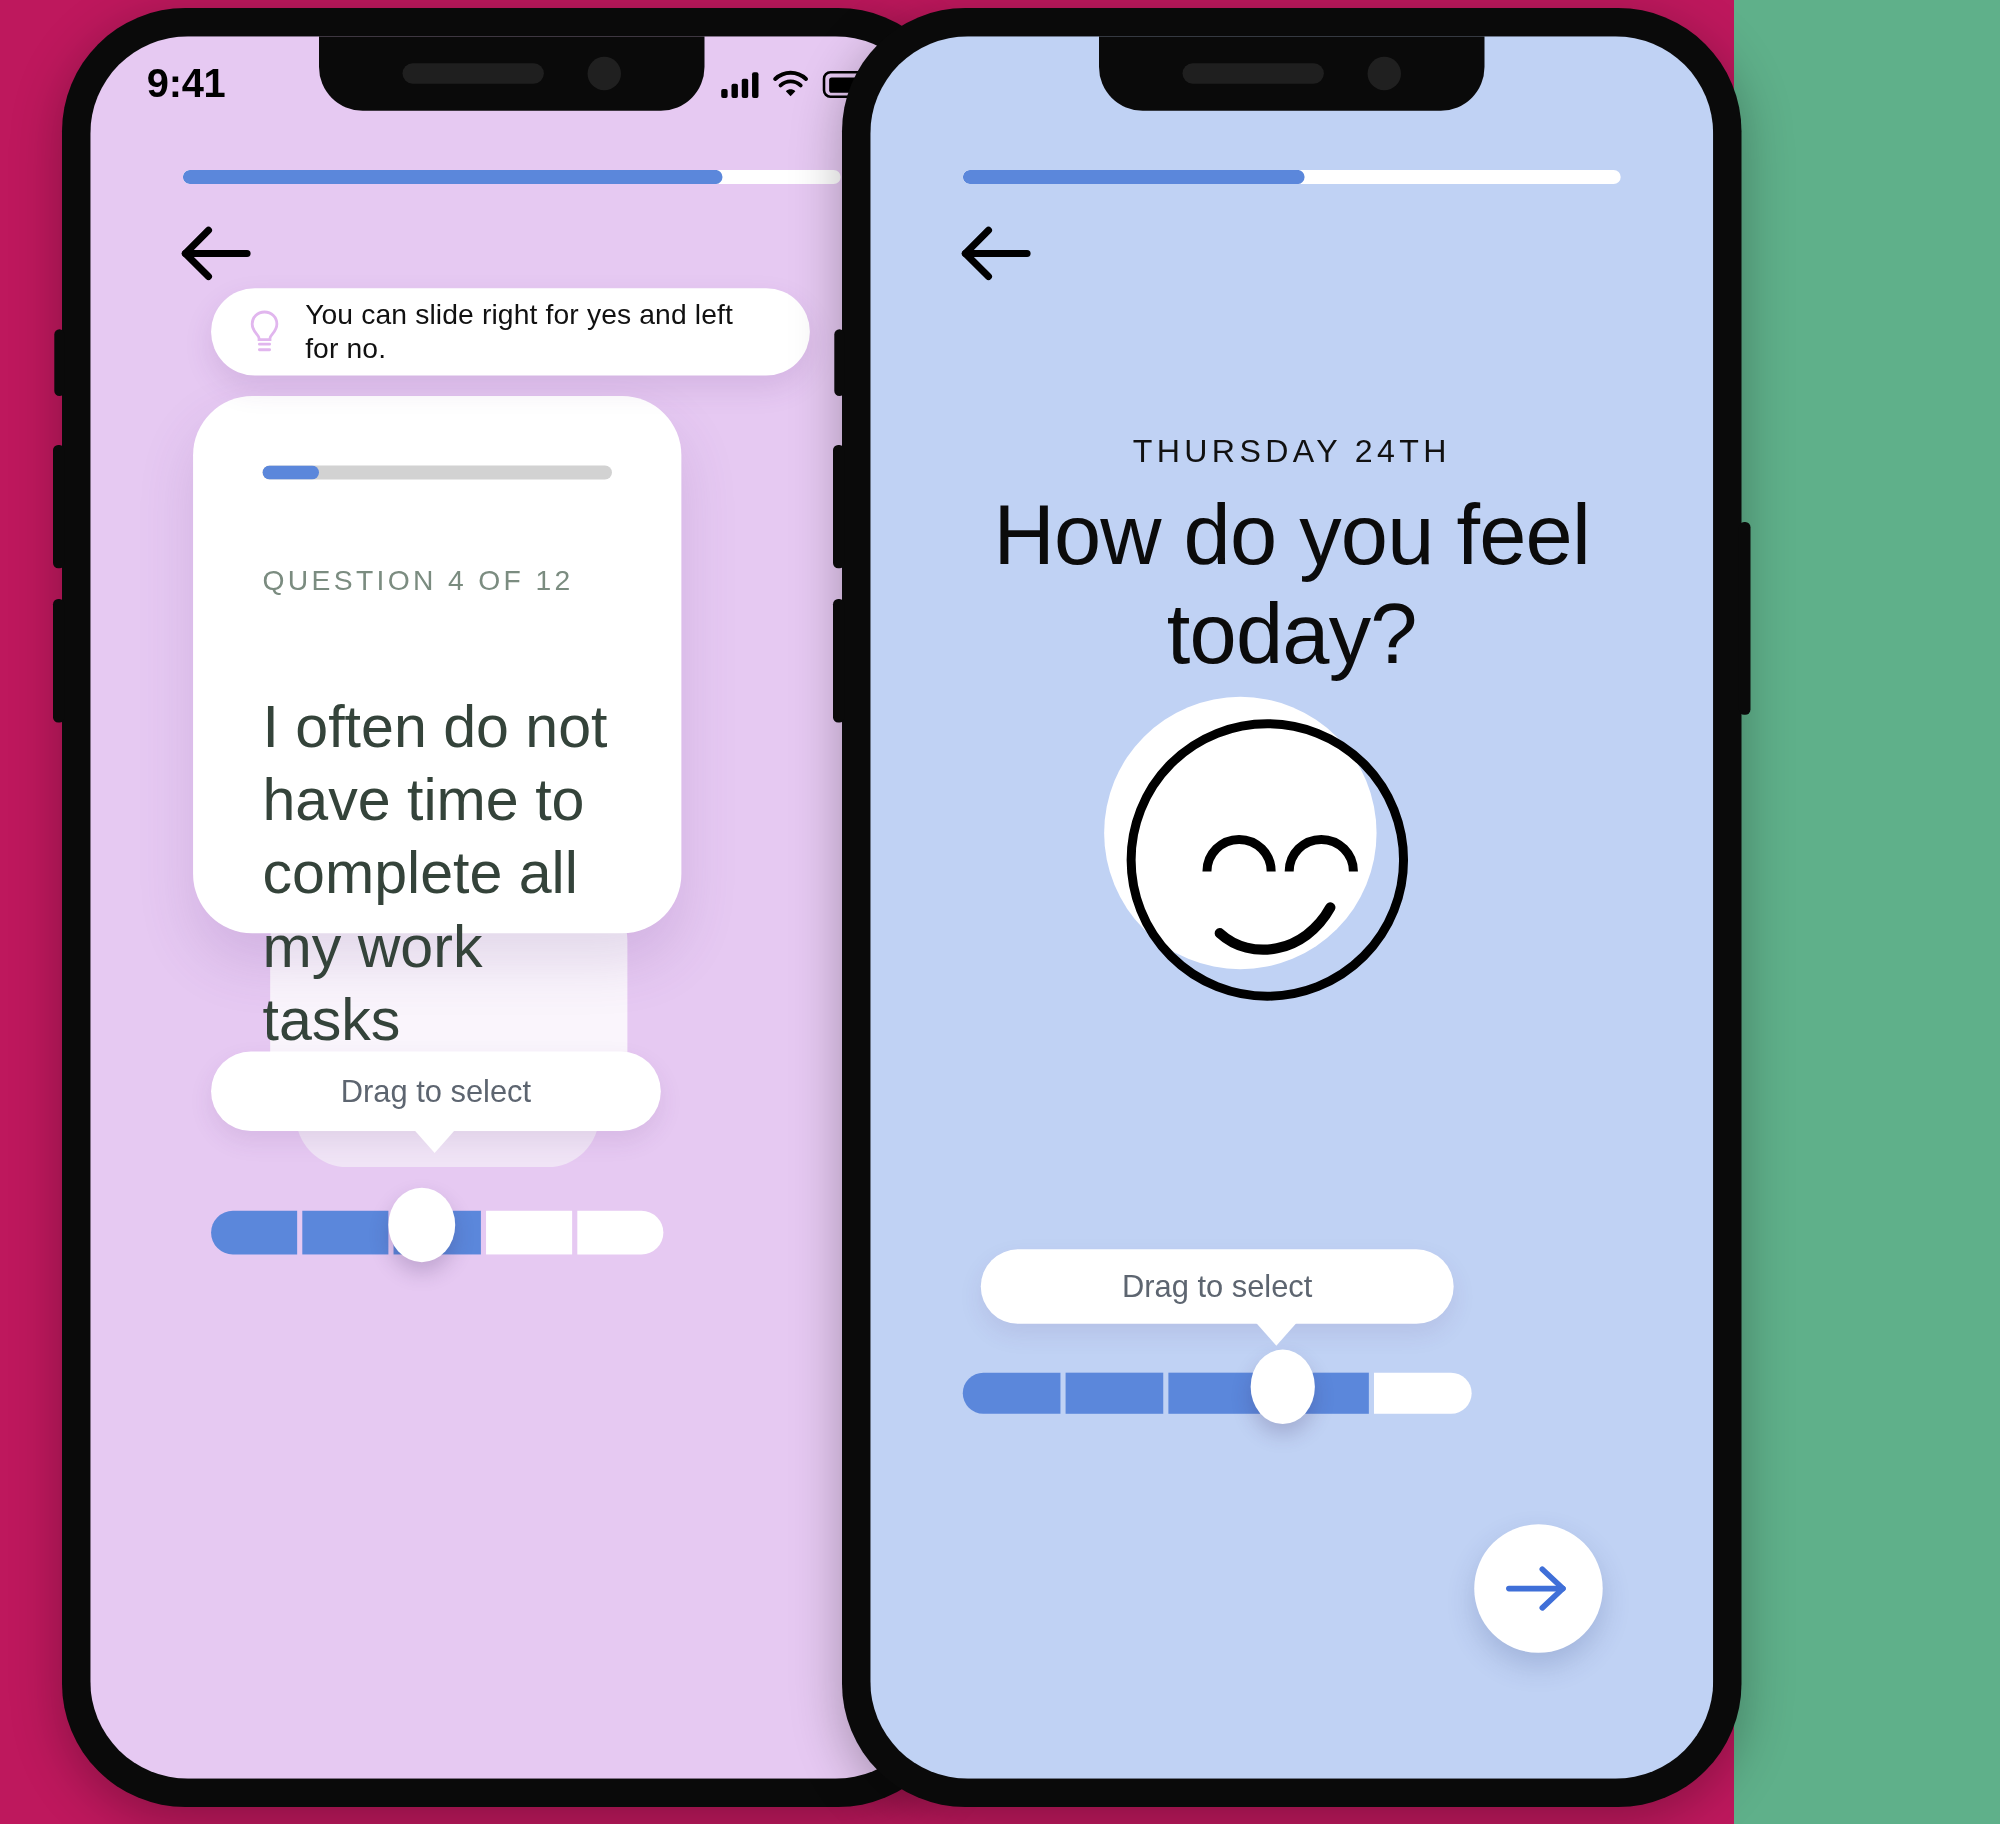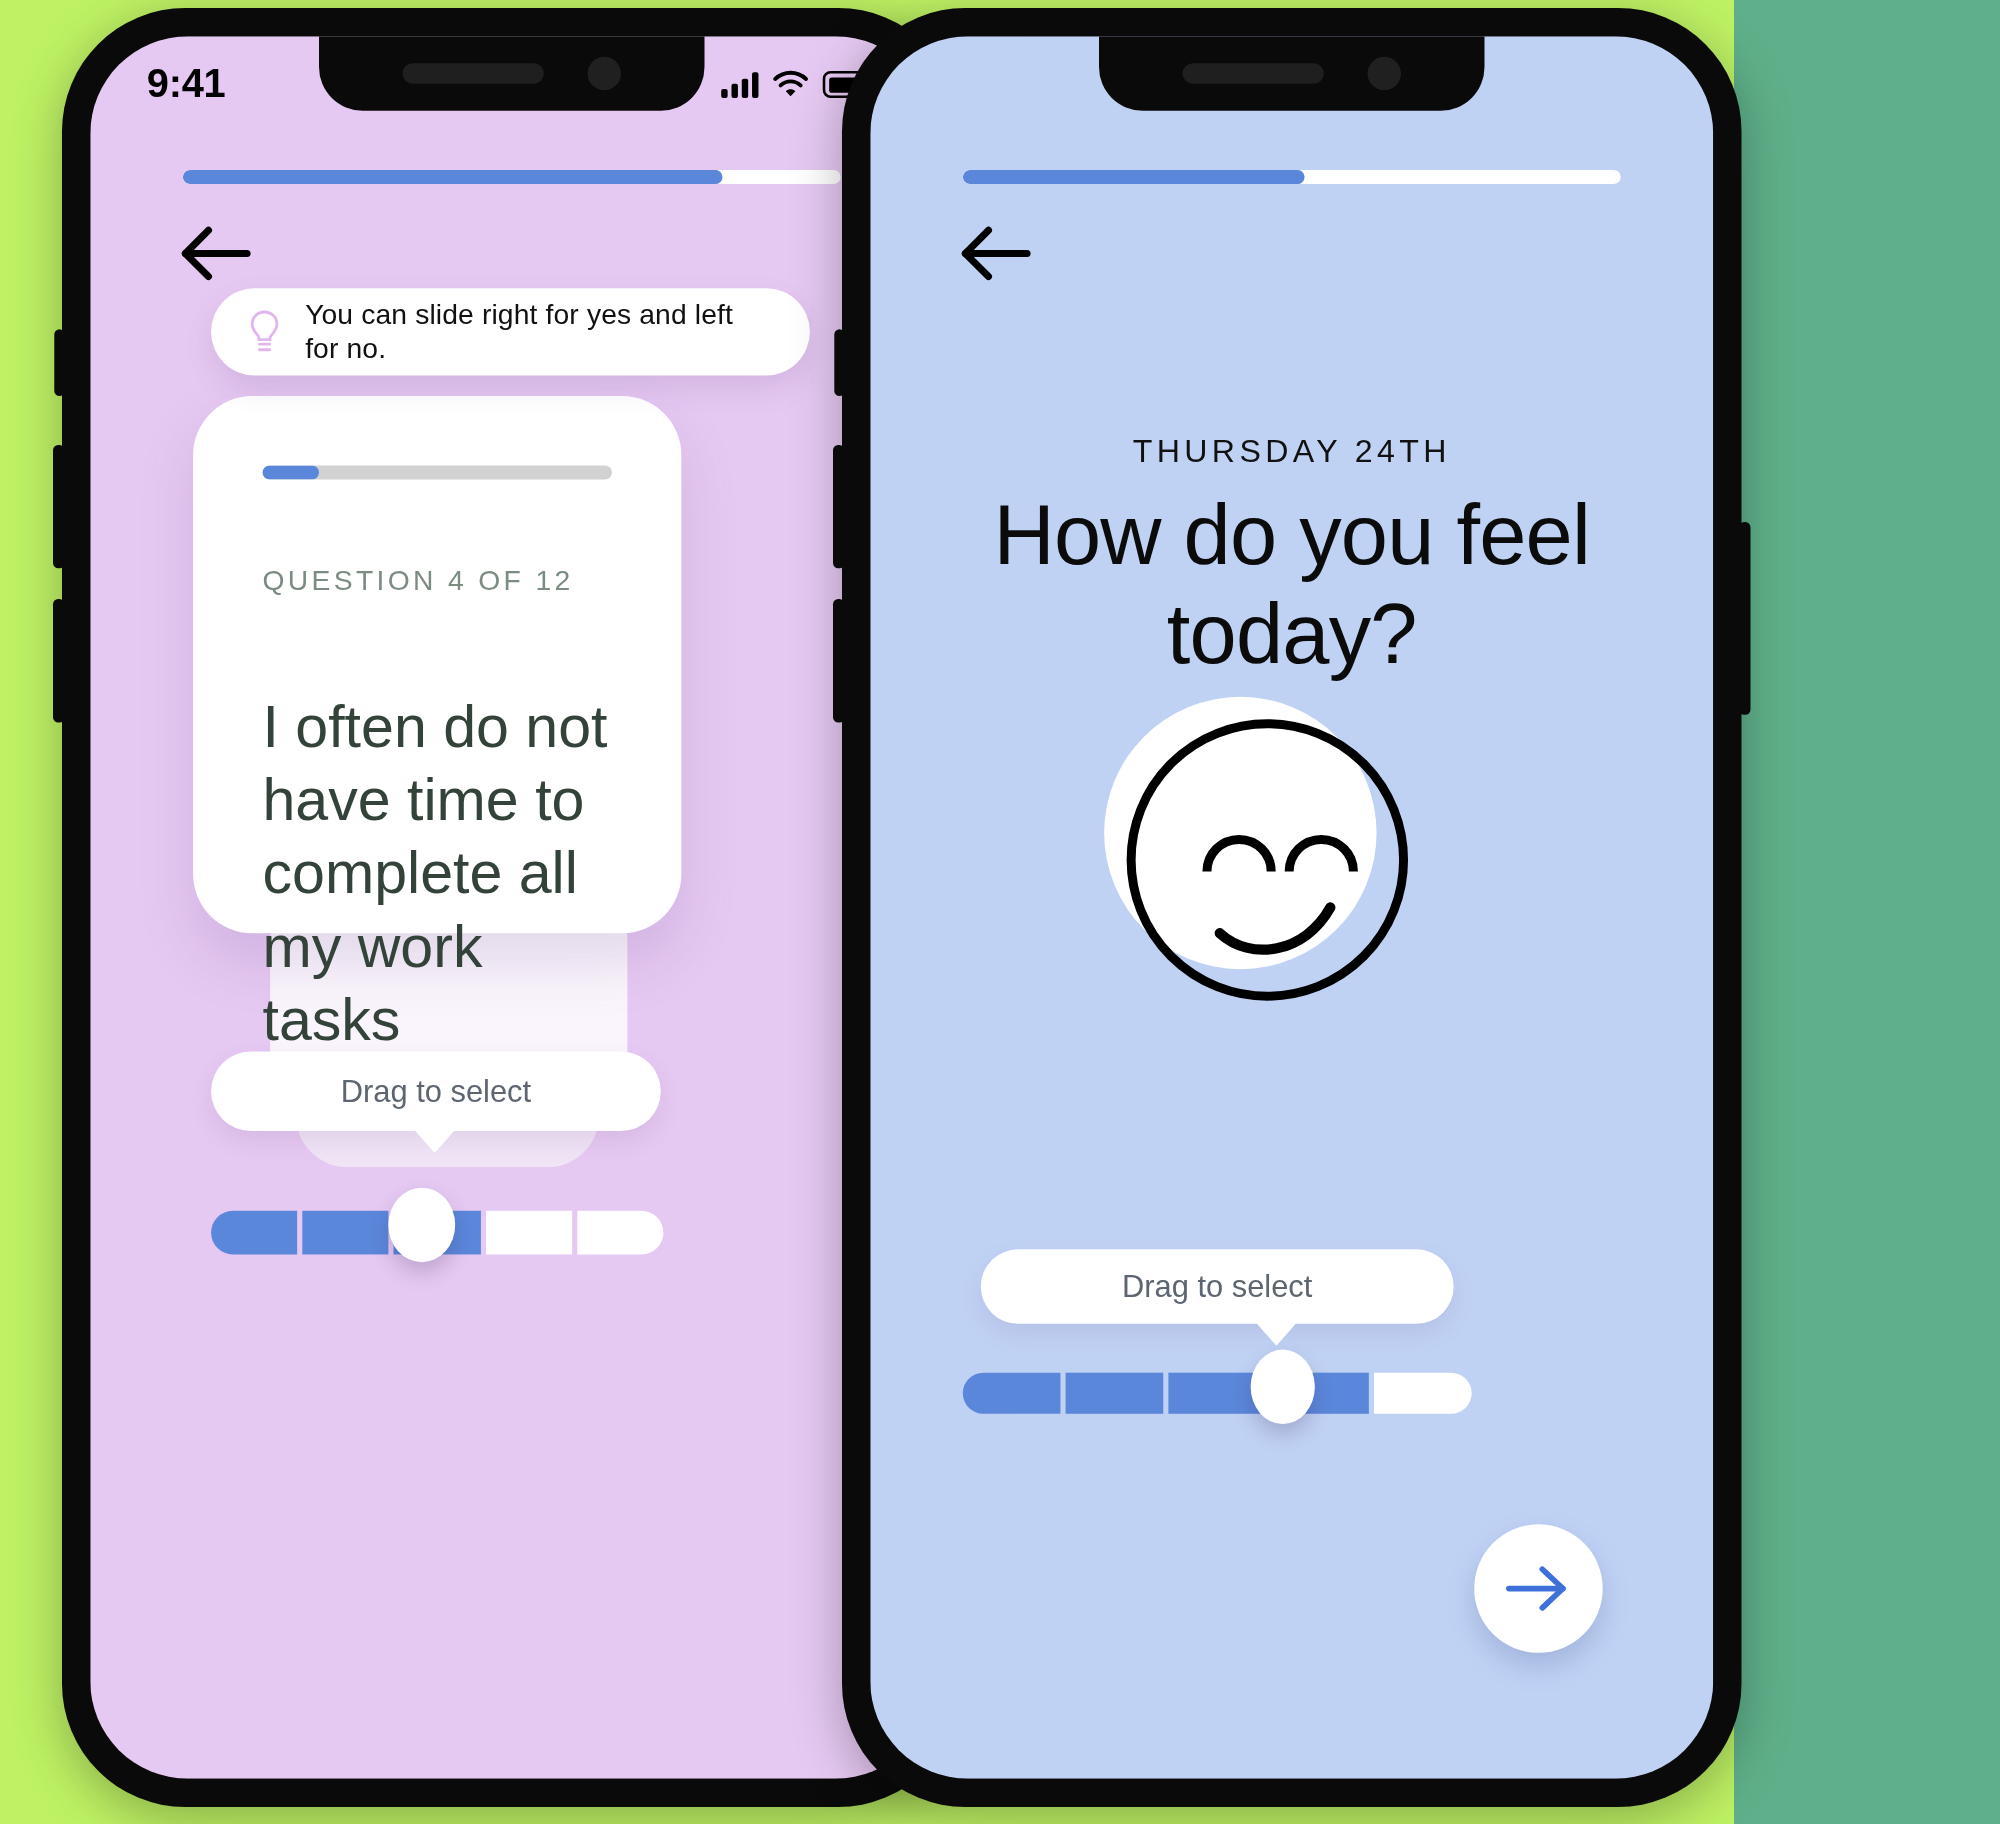--- a/index.html
+++ b/index.html
@@ -5,21 +5,21 @@
   * { box-sizing: border-box; margin: 0; padding: 0; }
   html, body {
     width: 2000px; height: 1824px;
     background: #5fb08a;
     font-family: "Liberation Sans", sans-serif;
     overflow: hidden;
   }
   .stage {
     position: relative;
     width: 1734px; height: 1824px;
-    background: #bef264;
+    background: #be185d;
   }
 
   
   .phone {
     position: absolute;
     border-radius: 96px;
     background: #0a0a0a;
     padding: 22px;
     box-shadow: 0 10px 40px rgba(0,0,0,0.28);
   }

